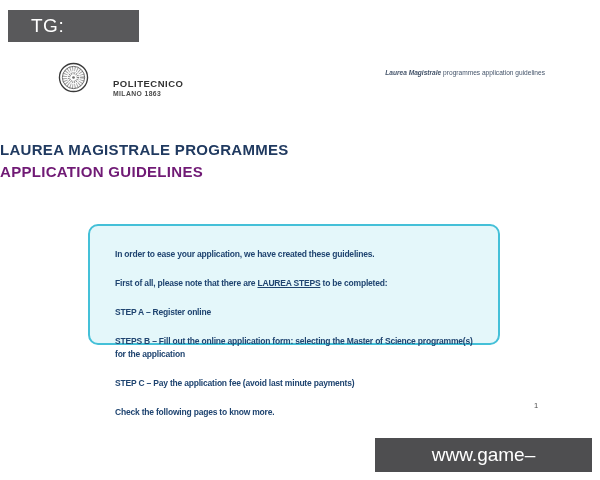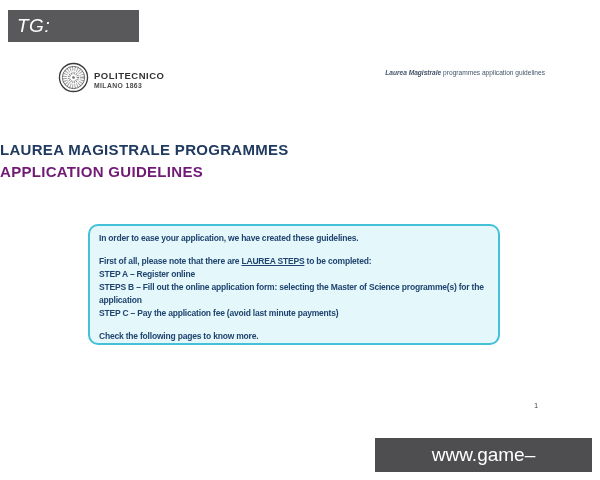--- a/index.html
+++ b/index.html
@@ -16,31 +16,31 @@
 
   
   .tg-badge {
     position: absolute;
     left: 8px; top: 10px;
     width: 131px; height: 32px;
     background: #59595B;
     color: #ffffff;
     font-size: 19px;
     line-height: 32px;
-    padding-left: 9px;
+    padding-left: 23px;
     letter-spacing: 0.5px;
-    font-style: italic;
   }
 
   
   .logo {
     position: absolute;
     left: 58px; top: 62px;
     display: flex;
-    align-items: center;
+    align-items: flex-end;
+    gap: 19px;
   }
   .logo-seal { width: 31px; height: 31px; }
   .logo-text { margin-left: 5px; color: #3B3B3B; }
   .logo-name {
     font-size: 9.5px; font-weight: bold; letter-spacing: 0.5px;
     color: #333333;
   }
   .logo-sub {
     font-size: 6.8px; font-weight: bold; letter-spacing: 0.4px;
     color: #4a4a4a; margin-top: 1px;
@@ -77,21 +77,21 @@
     border: 2px solid #44C0D8;
     border-radius: 10px;
     background: #E4F7FA;
     padding: 6px 9px 0 9px;
     color: #1F4470;
     font-size: 8.5px;
     font-weight: bold;
     letter-spacing: -0.2px;
     line-height: 13px;
   }
-  .guide-box p { margin: 0; }
+  .guide-box p { margin: 16px; }
   .guide-box .gap-before { margin-top: 10px; }
   .guide-box u { text-decoration: underline; }
 
   
   .page-number {
     position: absolute;
     left: 534px; top: 401px;
     font-size: 7.5px;
     color: #4a4a4a;
   }

